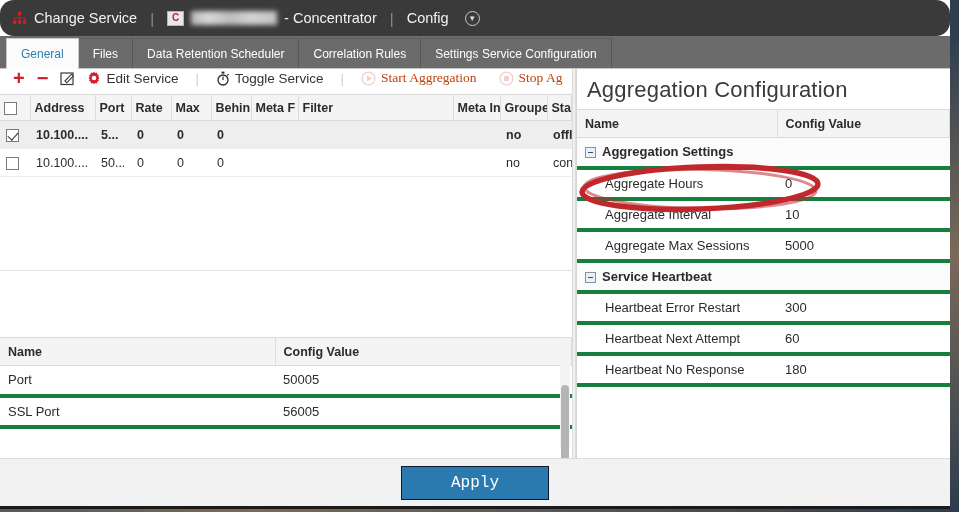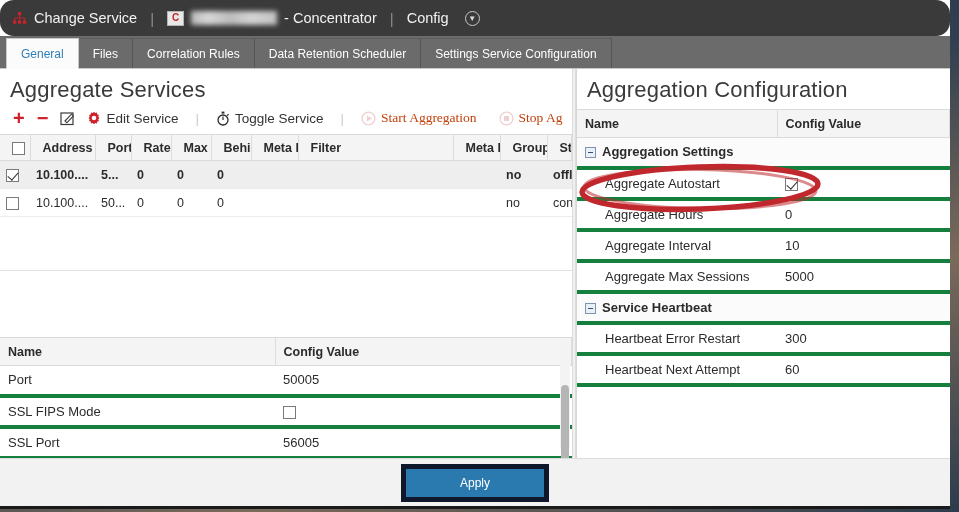--- a/index.html
+++ b/index.html
@@ -128,21 +128,21 @@
 
   
   table.grid { width: 100%; border-collapse: collapse; font-size: 12.5px; color: #2b2b2b; table-layout: fixed; }
   table.grid th {
     background: #f4f4f4;
     border-top: 1px solid #dadada;
     border-bottom: 1px solid #dadada;
     border-right: 1px solid #dcdcdc;
     font-weight: bold;
     text-align: left;
-    padding: 5px 12px;
+    padding: 5px 4px;
     height: 26px;
     overflow: hidden;
     white-space: nowrap;
     text-overflow: clip;
     font-size: 12.5px;
   }
   table.grid td {
     border-bottom: 1px solid #ececec;
     padding: 6px 6px;
     height: 28px;
@@ -214,27 +214,27 @@
     position: absolute;
     left: 0; right: 0; bottom: 0;
     height: 48px;
     background: #f2f2f2;
     border-top: 1px solid #dcdcdc;
     display: flex; align-items: center; justify-content: center;
   }
   .apply-btn {
     background: #2a7ab0;
     color: #fff;
-    border: 5px solid #0f172a;
-    font-size: 12px;
+    border: 1px solid #0f172a;
+    font-size: 16px;
     padding: 7px 0;
     width: 148px;
     text-align: center;
     cursor: pointer;
-    font-family: Liberation Sans, sans-serif;
+    font-family: Liberation Mono, monospace;
   }
 
   
   .annot { position: absolute; left: 578px; top: 160px; pointer-events: none; z-index: 50; }
 </style>
 </head>
 <body>
 
 <div class="desktop"></div>
 
@@ -271,35 +271,34 @@
   </div>
 
   <div class="tabstrip">
     <div class="tab active">
         <span>General</span>
       </div>
     <div class="tab">
         <span>Files</span>
       </div>
     <div class="tab">
+        <span>Data Retention Scheduler</span>
+      </div>
+    <div class="tab">
         <span>Correlation Rules</span>
-      </div>
-    <div class="tab">
-        <span>Data Retention Scheduler</span>
       </div>
     <div class="tab">
         <span>Settings Service Configuration</span>
       </div>
   </div>
 
   <div class="body">
 
     <div class="col-left">
 
-      <div class="panel-title">Aggregate Services</div>
 
       <div class="toolbar">
         <span class="tb-btn">
           <span class="ico ico-plus">+</span>
         </span>
         <span class="tb-btn">
           <span class="ico ico-minus">−</span>
         </span>
         <span class="tb-btn">
           <span class="ico">
@@ -427,24 +426,20 @@
                 <th>Name</th>
                 <th>Config Value</th>
               </tr>
             </thead>
             <tbody>
               <tr>
                 <td>Port</td>
                 <td>50005</td>
               </tr>
               <tr>
-                <td>SSL FIPS Mode</td>
-                <td><span class="cb"></span></td>
-              </tr>
-              <tr>
                 <td>SSL Port</td>
                 <td>56005</td>
               </tr>
 
             </tbody>
           </table>
         </div>
         <div class="vscroll" style="top:68px; bottom:6px;">
           <div class="thumb" style="top:46px; height:82px;"></div>
         </div>
@@ -467,24 +462,20 @@
           </tr>
         </thead>
         <tbody>
           <tr class="group-row">
             <td>
               <span class="collapse-box"></span><span>Aggregation Settings</span>
             </td>
             <td></td>
           </tr>
           <tr>
-            <td class="indent">Aggregate Autostart</td>
-            <td><span class="cb checked"></span></td>
-          </tr>
-          <tr>
             <td class="indent">Aggregate Hours</td>
             <td>0</td>
           </tr>
           <tr>
             <td class="indent">Aggregate Interval</td>
             <td>10</td>
           </tr>
           <tr>
             <td class="indent">Aggregate Max Sessions</td>
             <td>5000</td>
@@ -496,20 +487,24 @@
             <td></td>
           </tr>
           <tr>
             <td class="indent">Heartbeat Error Restart</td>
             <td>300</td>
           </tr>
           <tr>
             <td class="indent">Heartbeat Next Attempt</td>
             <td>60</td>
           </tr>
+          <tr>
+            <td class="indent">Heartbeat No Response</td>
+            <td>180</td>
+          </tr>
         </tbody>
       </table>
     </div>
   </div>
 
   <div class="footer">
     <div class="apply-btn">Apply</div>
   </div>
 
   <svg class="annot" width="260" height="60">

